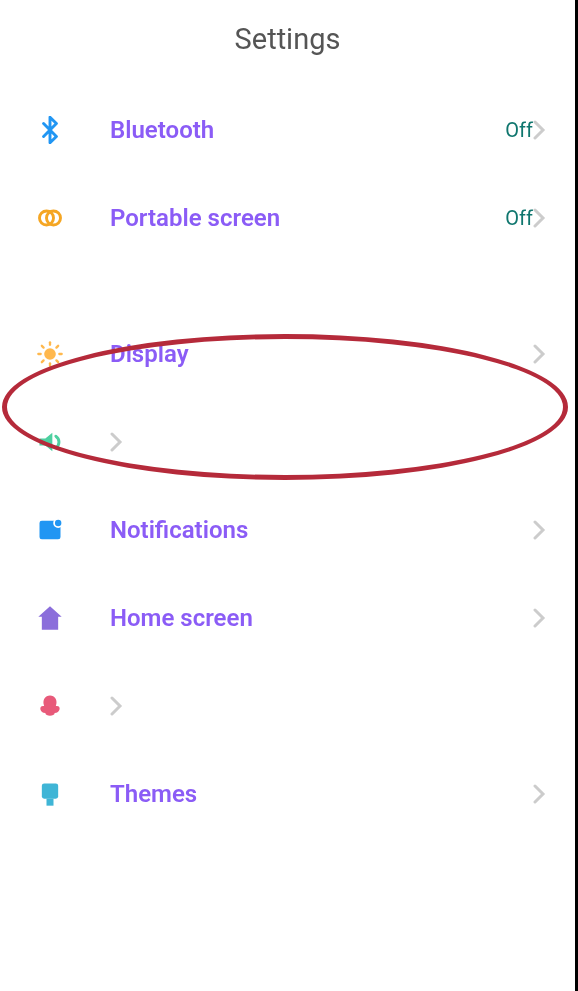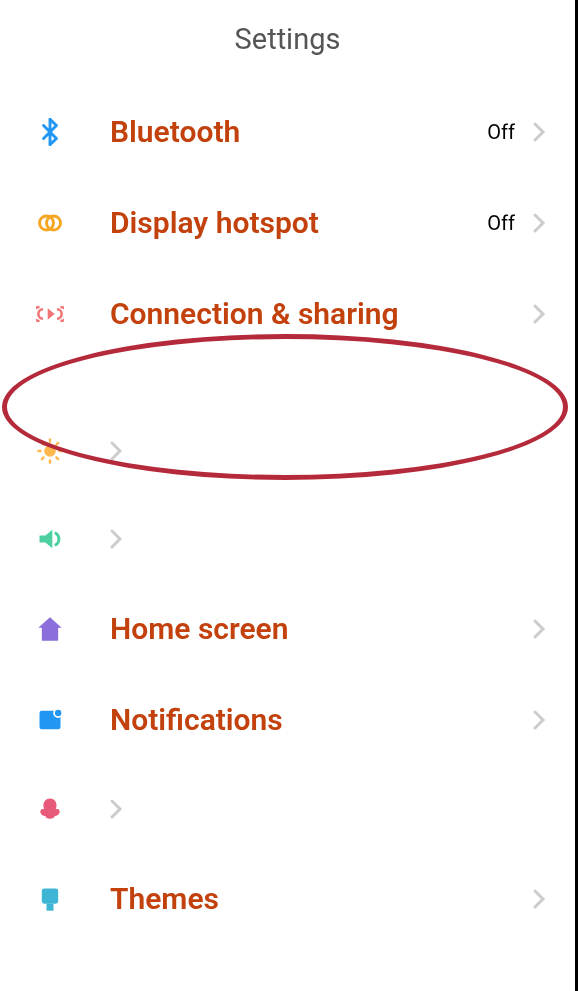--- a/index.html
+++ b/index.html
@@ -38,28 +38,27 @@
       justify-content: center;
       margin-right: 44px;
       flex-shrink: 0;
     }
     .icon-container svg {
       width: 28px;
       height: 28px;
     }
     .item-label {
       flex: 1;
-      font-size: 30px;
-      color: #c2410c;
+      font-size: 24px;
+      color: #8b5cf6;
       font-weight: 600;
     }
     .item-value {
       font-size: 20px;
-      color: #000000;
-      margin-right: 18px;
+      color: #0f766e;
     }
     .chevron {
       width: 14px;
       height: 24px;
       flex-shrink: 0;
     }
     .section-gap {
       height: 48px;
     }
     .highlight-ellipse {
@@ -96,106 +95,92 @@
     </svg>
   </div>
 
   <div class="settings-item">
     <span class="icon-container">
       <svg viewBox="0 0 24 24" fill="none" stroke="#f5a623" stroke-width="2.5">
         <circle cx="9" cy="12" r="6"></circle>
         <circle cx="15" cy="12" r="6"></circle>
       </svg>
     </span>
-    <span class="item-label">Display hotspot</span>
+    <span class="item-label">Portable screen</span>
     <span class="item-value">Off</span>
     <svg class="chevron" viewBox="0 0 14 24">
       <path d="M2 4 L10 12 L2 20" fill="none" stroke="#ccc" stroke-width="3" stroke-linecap="round"></path>
     </svg>
   </div>
 
-  <div class="settings-item">
-    <span class="icon-container">
-      <svg viewBox="0 0 24 24" fill="none" stroke="#f07575" stroke-width="2.2">
-        <path d="M3 6 A6 6 0 0 0 3 18"></path>
-        <path d="M6 8 A4 4 0 0 0 6 16"></path>
-        <path d="M10 7 L16 12 L10 17 Z" fill="#f07575" stroke="none"></path>
-        <path d="M21 6 A6 6 0 0 1 21 18"></path>
-        <path d="M18 8 A4 4 0 0 1 18 16"></path>
-      </svg>
-    </span>
-    <span class="item-label">Connection &amp; sharing</span>
-    <svg class="chevron" viewBox="0 0 14 24">
-      <path d="M2 4 L10 12 L2 20" fill="none" stroke="#ccc" stroke-width="3" stroke-linecap="round"></path>
-    </svg>
-  </div>
 
   <div class="section-gap"></div>
 
 
   <div class="settings-item">
     <span class="icon-container">
       <svg viewBox="0 0 24 24" fill="#ffb84d">
         <circle cx="12" cy="12" r="5"></circle>
         <g stroke="#ffb84d" stroke-width="2" stroke-linecap="round">
           <line x1="12" y1="2" x2="12" y2="4"></line>
           <line x1="12" y1="20" x2="12" y2="22"></line>
           <line x1="2" y1="12" x2="4" y2="12"></line>
           <line x1="20" y1="12" x2="22" y2="12"></line>
           <line x1="5" y1="5" x2="6.5" y2="6.5"></line>
           <line x1="17.5" y1="17.5" x2="19" y2="19"></line>
           <line x1="5" y1="19" x2="6.5" y2="17.5"></line>
           <line x1="17.5" y1="6.5" x2="19" y2="5"></line>
         </g>
       </svg>
     </span>
+    <span class="item-label">Display</span>
     <svg class="chevron" viewBox="0 0 14 24">
       <path d="M2 4 L10 12 L2 20" fill="none" stroke="#ccc" stroke-width="3" stroke-linecap="round"></path>
     </svg>
   </div>
 
   <div class="settings-item">
     <span class="icon-container">
       <svg viewBox="0 0 24 24" fill="#4dd0a0">
         <path d="M3 9 L3 15 L8 15 L14 20 L14 4 L8 9 Z"></path>
         <path d="M17 7 A6 6 0 0 1 17 17" fill="none" stroke="#4dd0a0" stroke-width="2.5" stroke-linecap="round"></path>
       </svg>
     </span>
     <svg class="chevron" viewBox="0 0 14 24">
       <path d="M2 4 L10 12 L2 20" fill="none" stroke="#ccc" stroke-width="3" stroke-linecap="round"></path>
     </svg>
   </div>
 
   <div class="settings-item">
     <span class="icon-container">
-      <svg viewBox="0 0 24 24" fill="#8b6edb">
-        <path d="M12 2 L22 11 L19 11 L19 22 L5 22 L5 11 L2 11 Z"></path>
-      </svg>
-    </span>
-    <span class="item-label">Home screen</span>
-    <svg class="chevron" viewBox="0 0 14 24">
-      <path d="M2 4 L10 12 L2 20" fill="none" stroke="#ccc" stroke-width="3" stroke-linecap="round"></path>
-    </svg>
-  </div>
-
-  <div class="settings-item">
-    <span class="icon-container">
       <svg viewBox="0 0 24 24" fill="#2196f3">
         <rect x="3" y="4" width="18" height="16" rx="2"></rect>
         <circle cx="19" cy="6" r="3.5" fill="#2196f3" stroke="#fff" stroke-width="1.5"></circle>
       </svg>
     </span>
     <span class="item-label">Notifications</span>
     <svg class="chevron" viewBox="0 0 14 24">
       <path d="M2 4 L10 12 L2 20" fill="none" stroke="#ccc" stroke-width="3" stroke-linecap="round"></path>
     </svg>
   </div>
 
   <div class="settings-item">
     <span class="icon-container">
+      <svg viewBox="0 0 24 24" fill="#8b6edb">
+        <path d="M12 2 L22 11 L19 11 L19 22 L5 22 L5 11 L2 11 Z"></path>
+      </svg>
+    </span>
+    <span class="item-label">Home screen</span>
+    <svg class="chevron" viewBox="0 0 14 24">
+      <path d="M2 4 L10 12 L2 20" fill="none" stroke="#ccc" stroke-width="3" stroke-linecap="round"></path>
+    </svg>
+  </div>
+
+  <div class="settings-item">
+    <span class="icon-container">
       <svg viewBox="0 0 24 24" fill="#e85a7a">
         <path d="M12 3 C 8 3 5 7 7 12 C 2 11 3 18 8 18 C 8 21 16 21 16 18 C 21 18 22 11 17 12 C 19 7 16 3 12 3 Z"></path>
       </svg>
     </span>
     <svg class="chevron" viewBox="0 0 14 24">
       <path d="M2 4 L10 12 L2 20" fill="none" stroke="#ccc" stroke-width="3" stroke-linecap="round"></path>
     </svg>
   </div>
 
   <div class="settings-item">

